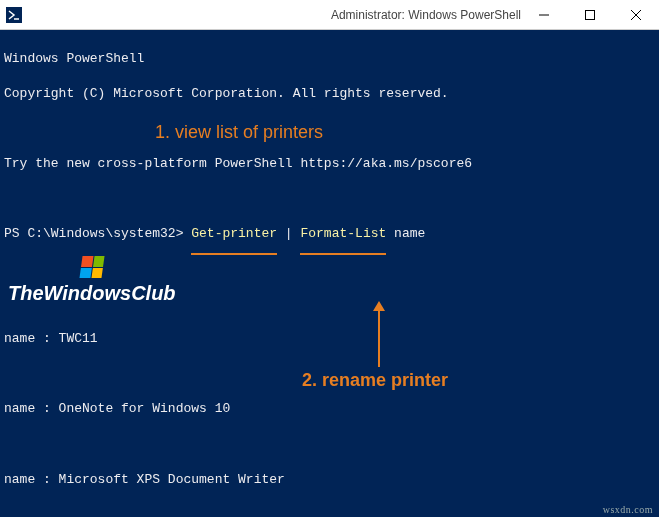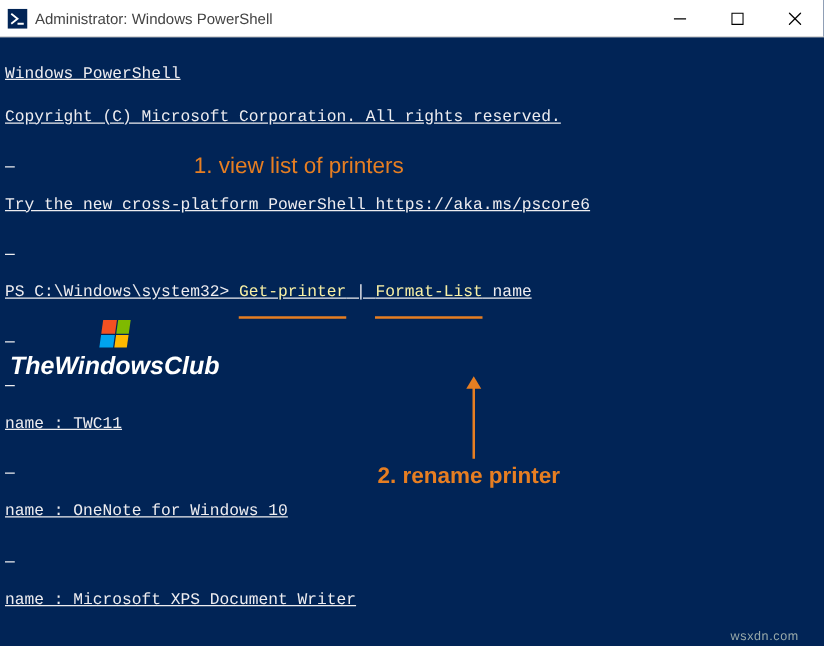--- a/index.html
+++ b/index.html
@@ -25,39 +25,40 @@
       margin: 0 6px;
       display: inline-flex;
       align-items: center;
       justify-content: center;
     }
     .titlebar-title {
       flex: 1;
       font-family: 'Segoe UI', Tahoma, sans-serif;
       font-size: 12px;
       color: #444;
+      text-align: right;
     }
     .title-ctrl {
       width: 46px;
       height: 30px;
       display: flex;
       align-items: center;
       justify-content: center;
       font-family: 'Segoe UI', sans-serif;
       color: #333;
     }
     .terminal {
       background: #012456;
       color: #eeedf0;
       padding: 2px 4px 0 4px;
       line-height: 1.35;
       white-space: pre;
       position: relative;
     }
-    .line { white-space: pre; text-decoration: underline; }
+    .line { white-space: pre; }
     .ps-yellow { color: #f9f1a5; }
     .underline-orange { border-bottom: 2px solid #e67e22; padding-bottom: 12px; }
     .annotation1 {
       position: absolute;
       left: 155px;
       top: 122px;
       color: #e67e22;
       font-family: Arial, sans-serif;
       font-size: 18px;
       font-weight: normal;
@@ -110,23 +111,23 @@
     .wm-flag span:nth-child(4){background:#ffb900;}
     .wm-text {
       color:#fff;
       font-family: 'Segoe UI', Arial, sans-serif;
       font-size: 20px;
       font-weight: bold;
       font-style: italic;
     }
     .footer-credit{
       position:absolute;
-      right:20px;
+      right:6px;
       bottom:2px;
-      font-family: Liberation Sans, sans-serif;
+      font-family: Liberation Serif, serif;
       font-size:10px;
       color:#9aa;
       letter-spacing:0.5px;
     }
   </style>
 </head>
 <body>
 
 <div class="titlebar">
   <span class="titlebar-icon">

